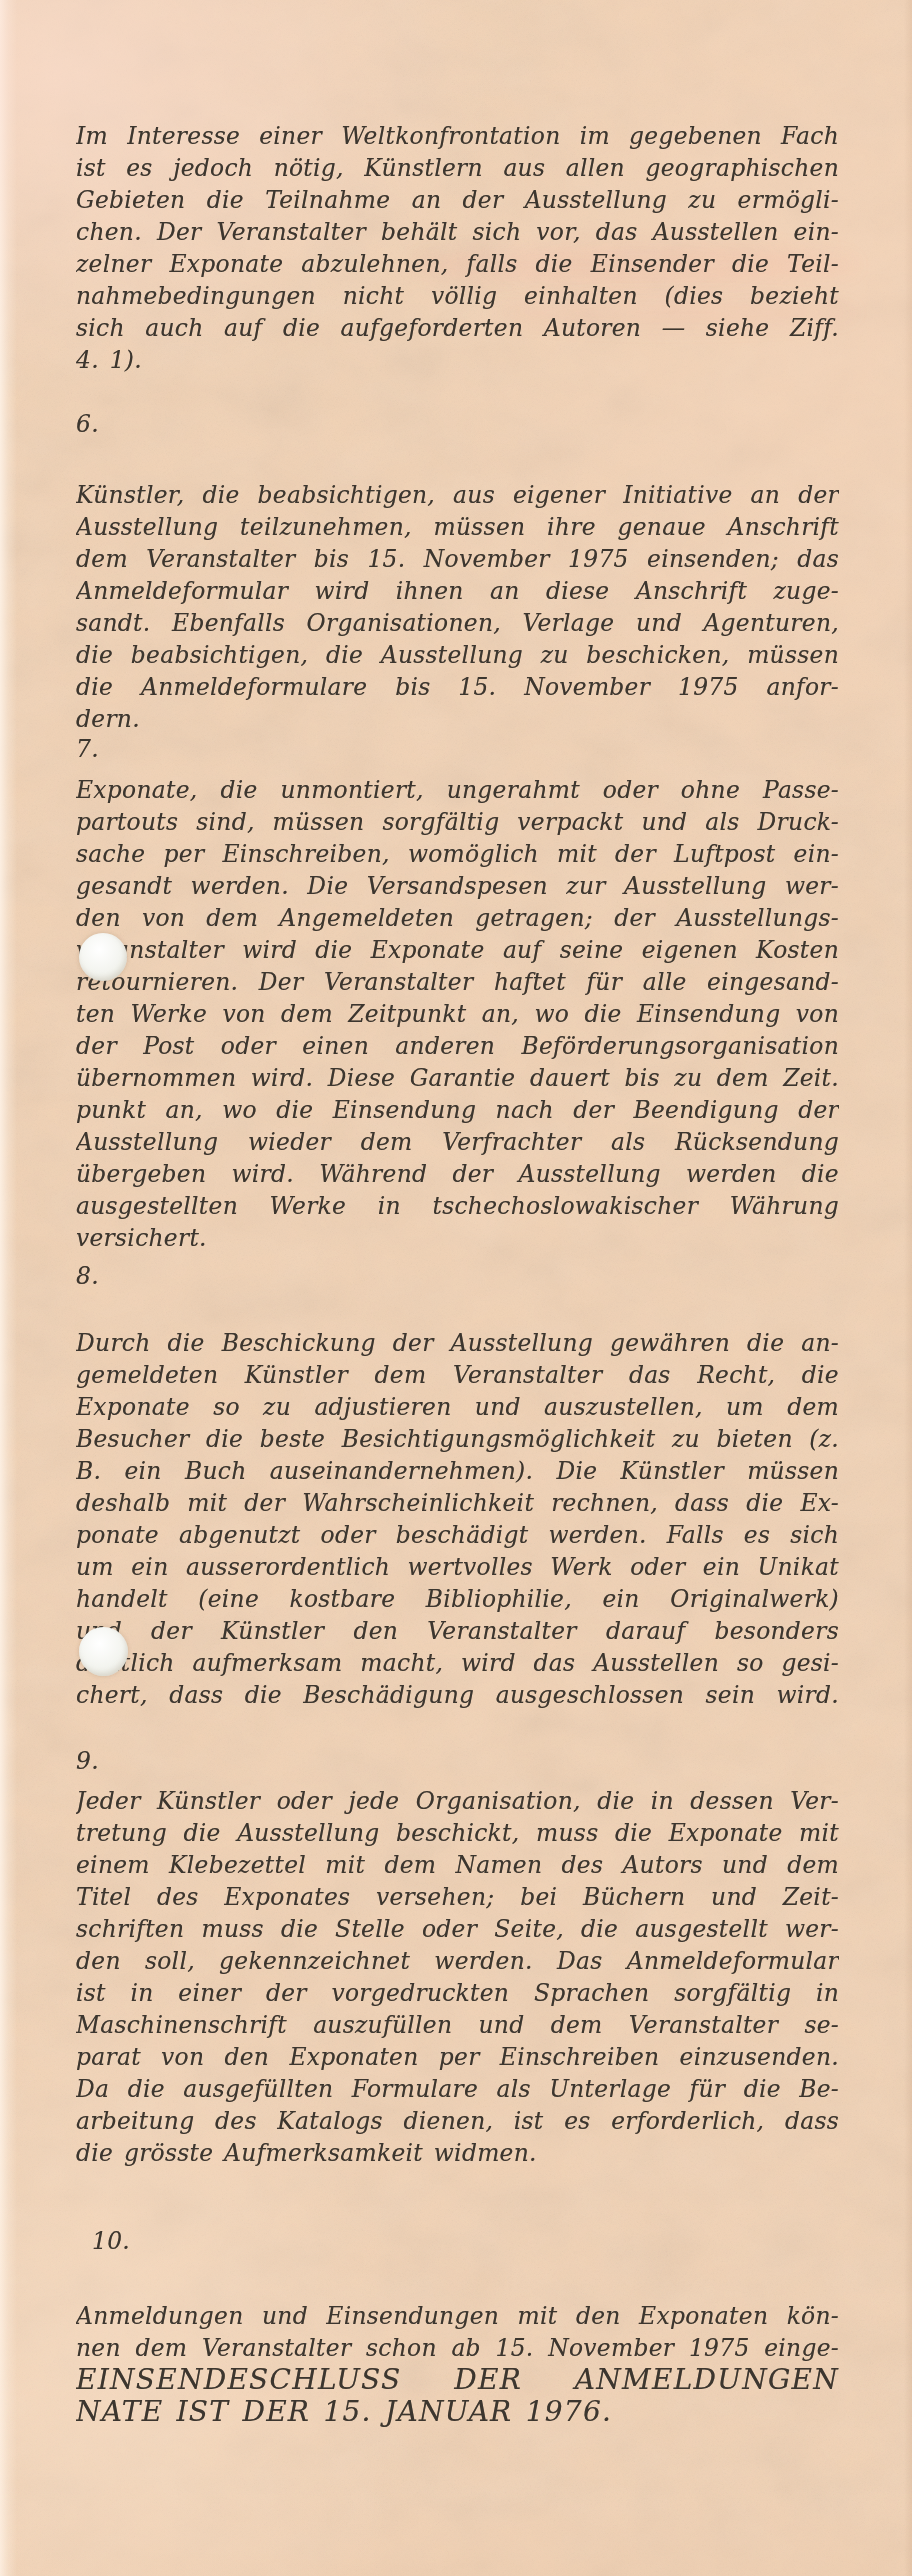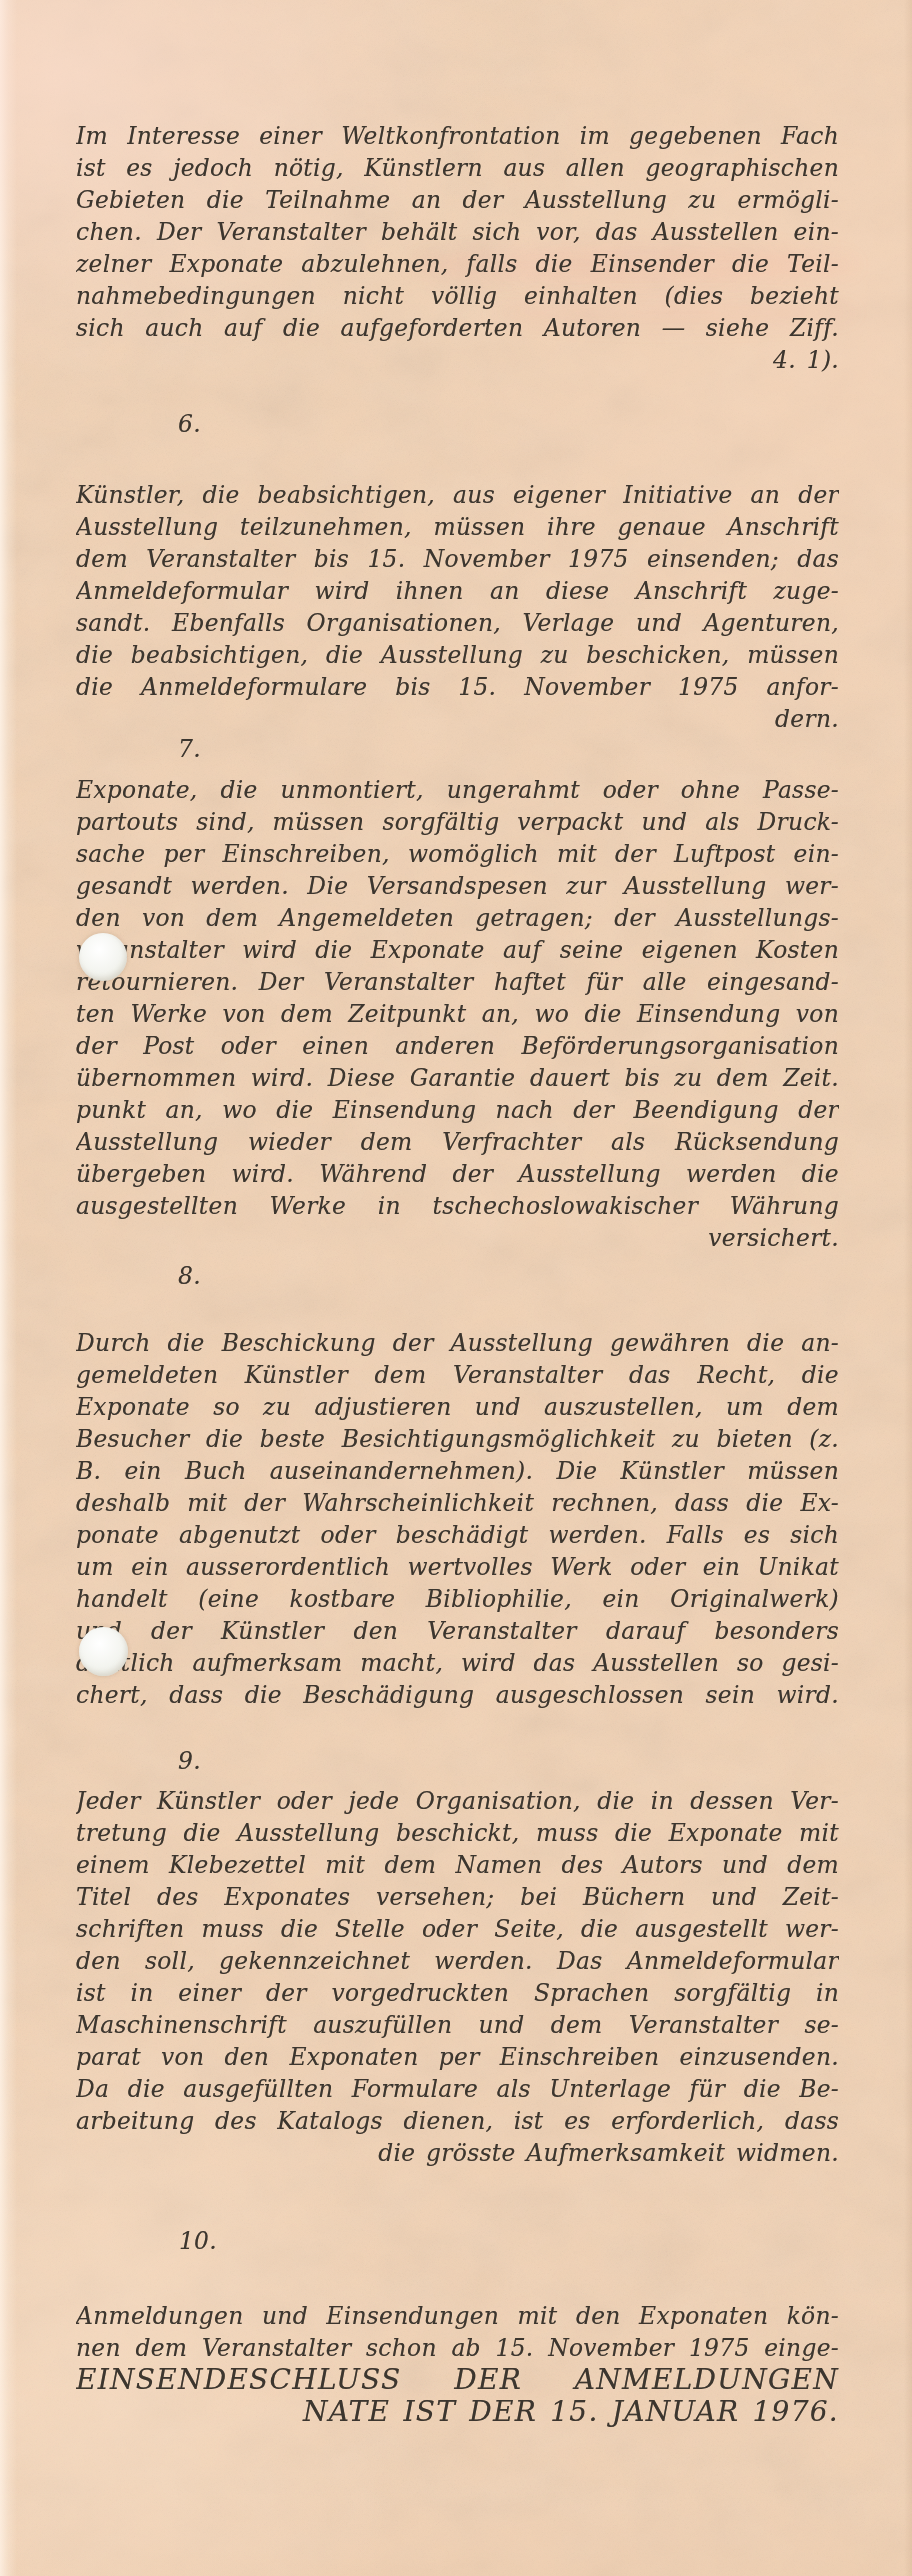--- a/index.html
+++ b/index.html
@@ -26,21 +26,21 @@
 
   .block{
     position:absolute;left:76px;width:763px;color:#3c362f;
     font:italic 23.4px/32px "DejaVu Serif","Liberation Serif",serif;
     letter-spacing:0.012em;word-spacing:0.13em;
   }
   .block.num{width:125px;}
   .line{height:32px;overflow:hidden;text-align:justify;
         text-shadow:0 0 0.6px rgba(62,50,40,0.45);}
   .line.j::after{content:"";display:inline-block;width:100%;height:0;}
-  .line.left{text-align:right;}
+  .line.left{text-align:left;}
   .line.caps{font-size:28px;letter-spacing:0.045em;}
 
   
   #bk0{top:120px;}  #bk1{top:408px;}  #bk2{top:479px;}
   #bk3{top:733px;} #bk4{top:774px;} #bk5{top:1260px;}
   #bk6{top:1327px;} #bk7{top:1745px;} #bk8{top:1785px;}
   #bk9{top:2225px;margin-left:16px;} #bk10{top:2264px;margin-top:36px;}
 
   .hole{
     position:absolute;border-radius:50%;

